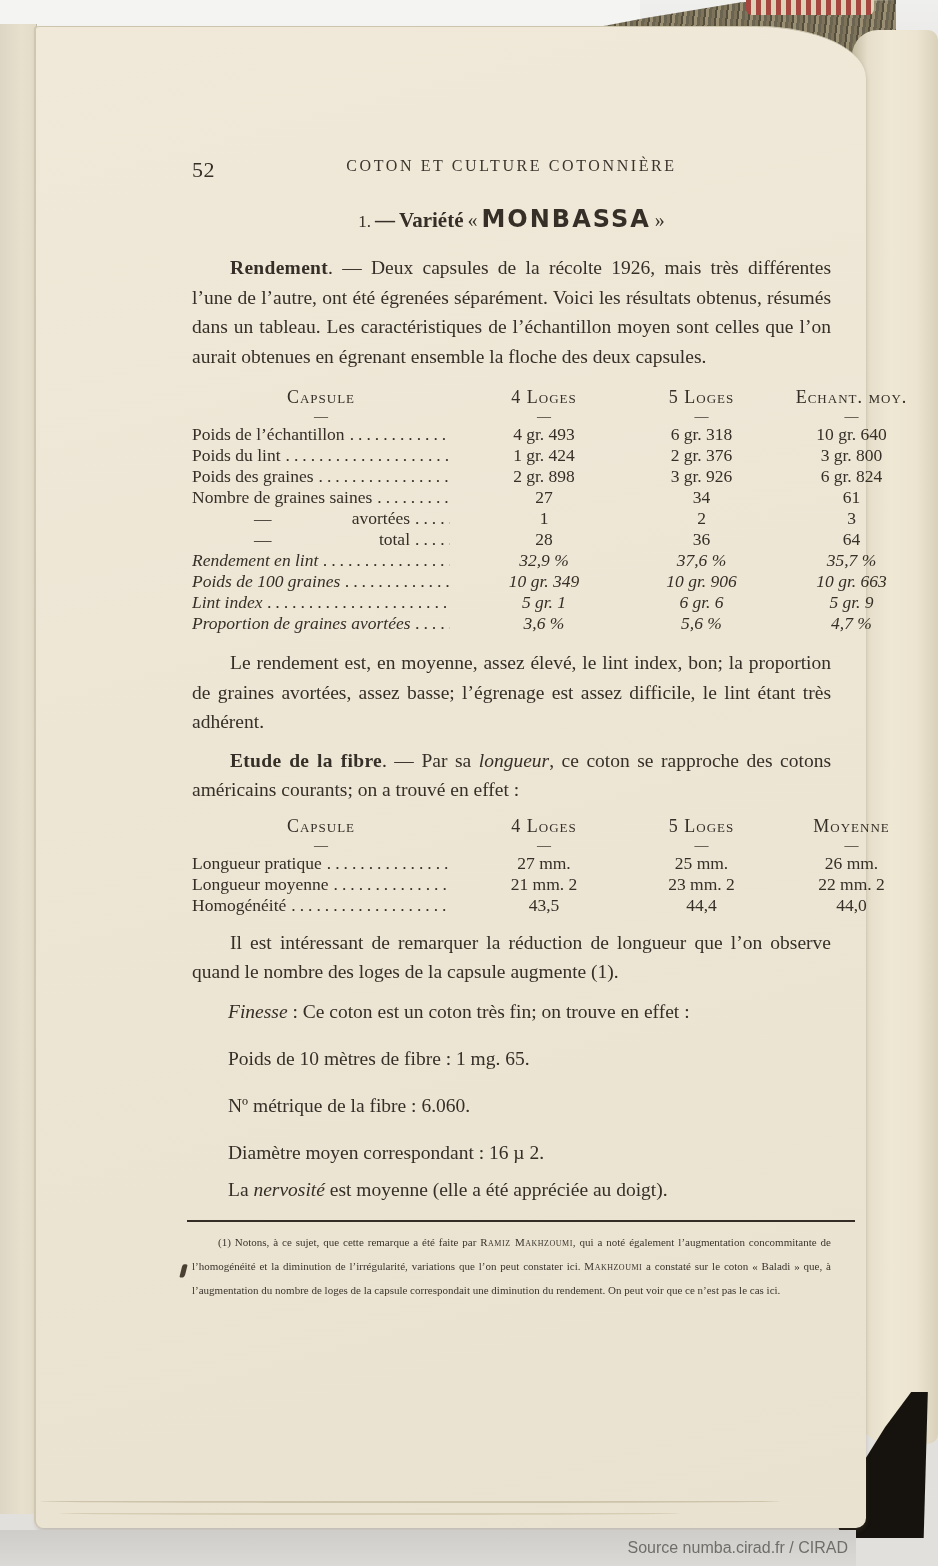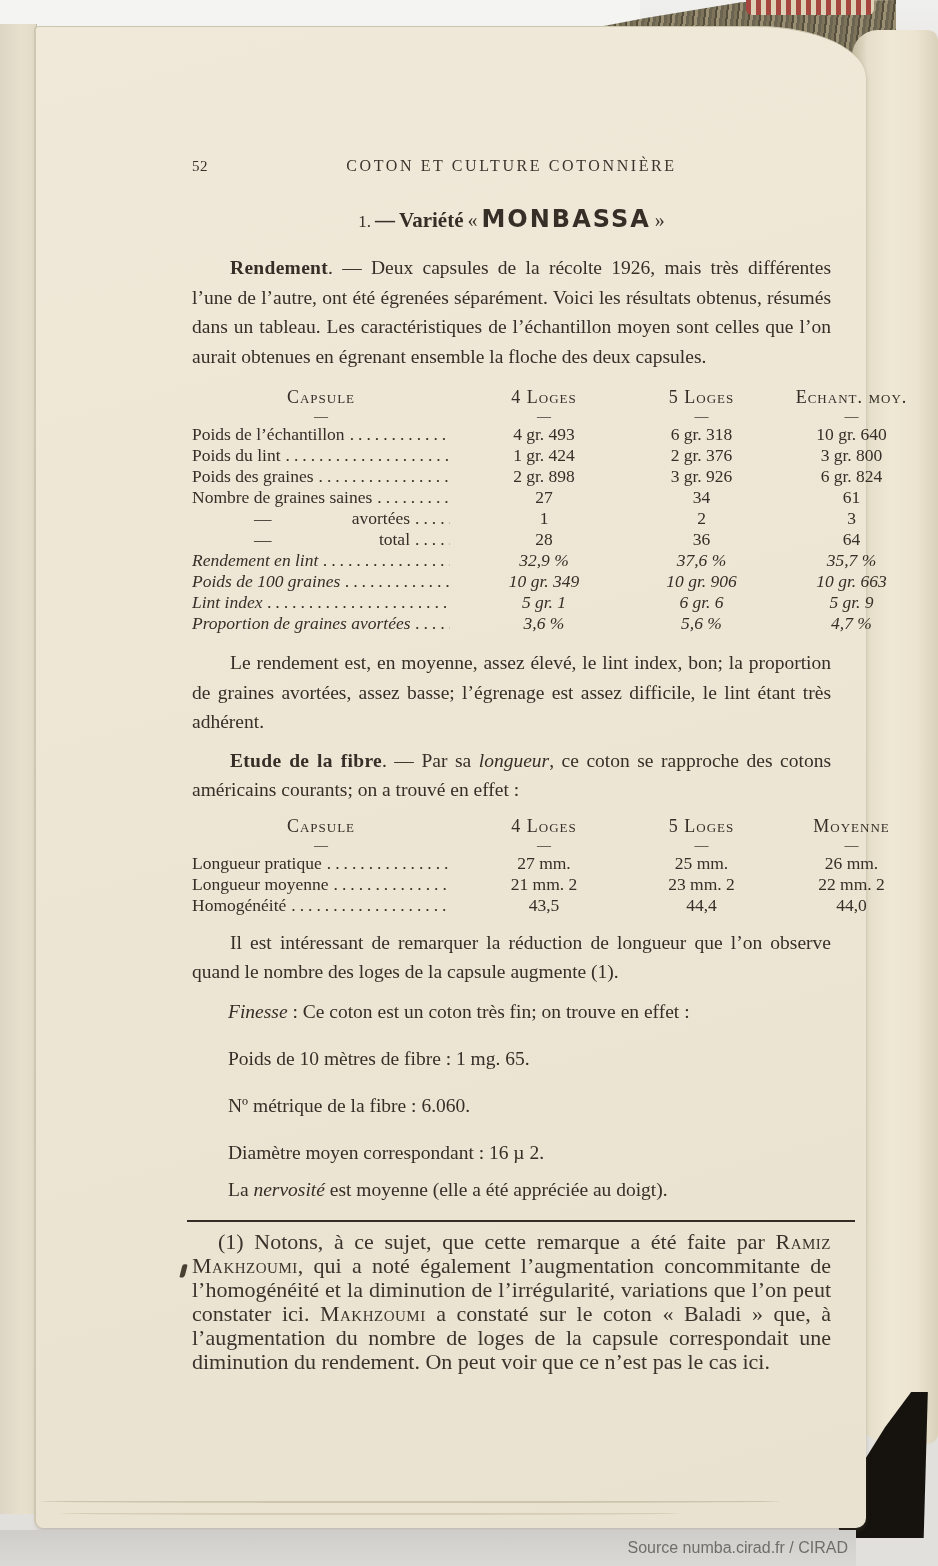--- a/index.html
+++ b/index.html
@@ -53,21 +53,21 @@
   .bottom-strip{
     position:absolute;left:0;top:1530px;width:856px;height:36px;
     background:linear-gradient(180deg,#cfcdca,#dbd9d6);
     display:flex;align-items:center;justify-content:flex-end;padding-right:8px;
   }
   .attribution{font-family:"Liberation Sans",sans-serif;font-size:16px;color:#6f6e69;}
 
   
   .content{padding:130px 35px 0 156px;}
   .header-row{position:relative;height:24px;}
-  .page-num{font-size:15px;letter-spacing:.5px;}
+  .page-num{font-size:22px;letter-spacing:.5px;}
   .running-title{position:absolute;left:0;right:0;text-align:center;font-size:16px;letter-spacing:2.6px;color:#3a342c;}
   .section-title{margin-top:24px;text-align:center;white-space:nowrap;}
   .st-num{font-size:17px;}
   .st-dash{font-size:20px;font-weight:bold;}
   .st-label{font-size:21px;font-weight:bold;}
   .st-quote{font-size:20px;}
   .st-name{font-family:"DejaVu Sans",sans-serif;font-size:24px;font-weight:bold;letter-spacing:2px;}
 
   .para{margin-top:20px;font-size:19.5px;line-height:29.5px;text-align:justify;text-indent:38px;}
   .para b{letter-spacing:.3px;}
@@ -85,21 +85,21 @@
   .lbl{white-space:nowrap;}
   .dots{flex:1;overflow:hidden;white-space:nowrap;letter-spacing:4px;padding-left:5px;}
   .lbl-cell.indent .dash{margin-left:62px;margin-right:auto;}
   .lbl-cell.indent .dots{flex:0 0 40px;}
   .t-row.it{font-style:italic;}
 
   .f-line{margin-top:10px;font-size:19.5px;line-height:29px;text-indent:36px;}
   .f-item{margin-top:18px;font-size:19.5px;line-height:29px;text-indent:36px;}
 
   .footnote-rule{height:0;border-top:2px solid #332d26;margin:16px -24px 8px -5px;}
-  .footnote{font-size:22px;line-height:24px;text-align:justify;text-indent:26px;color:#3a342c;}
+  .footnote{font-size:11px;line-height:24px;text-align:justify;text-indent:26px;color:#3a342c;}
   .sc{font-variant:small-caps;letter-spacing:.5px;}
 </style>
 </head>
 <body>
 
 <div class="white-corner"></div>
 <div class="fan-pages"></div>
 <div class="headband"></div>
 <div class="facing-page"></div>
 <div class="under-pages-left"></div>

